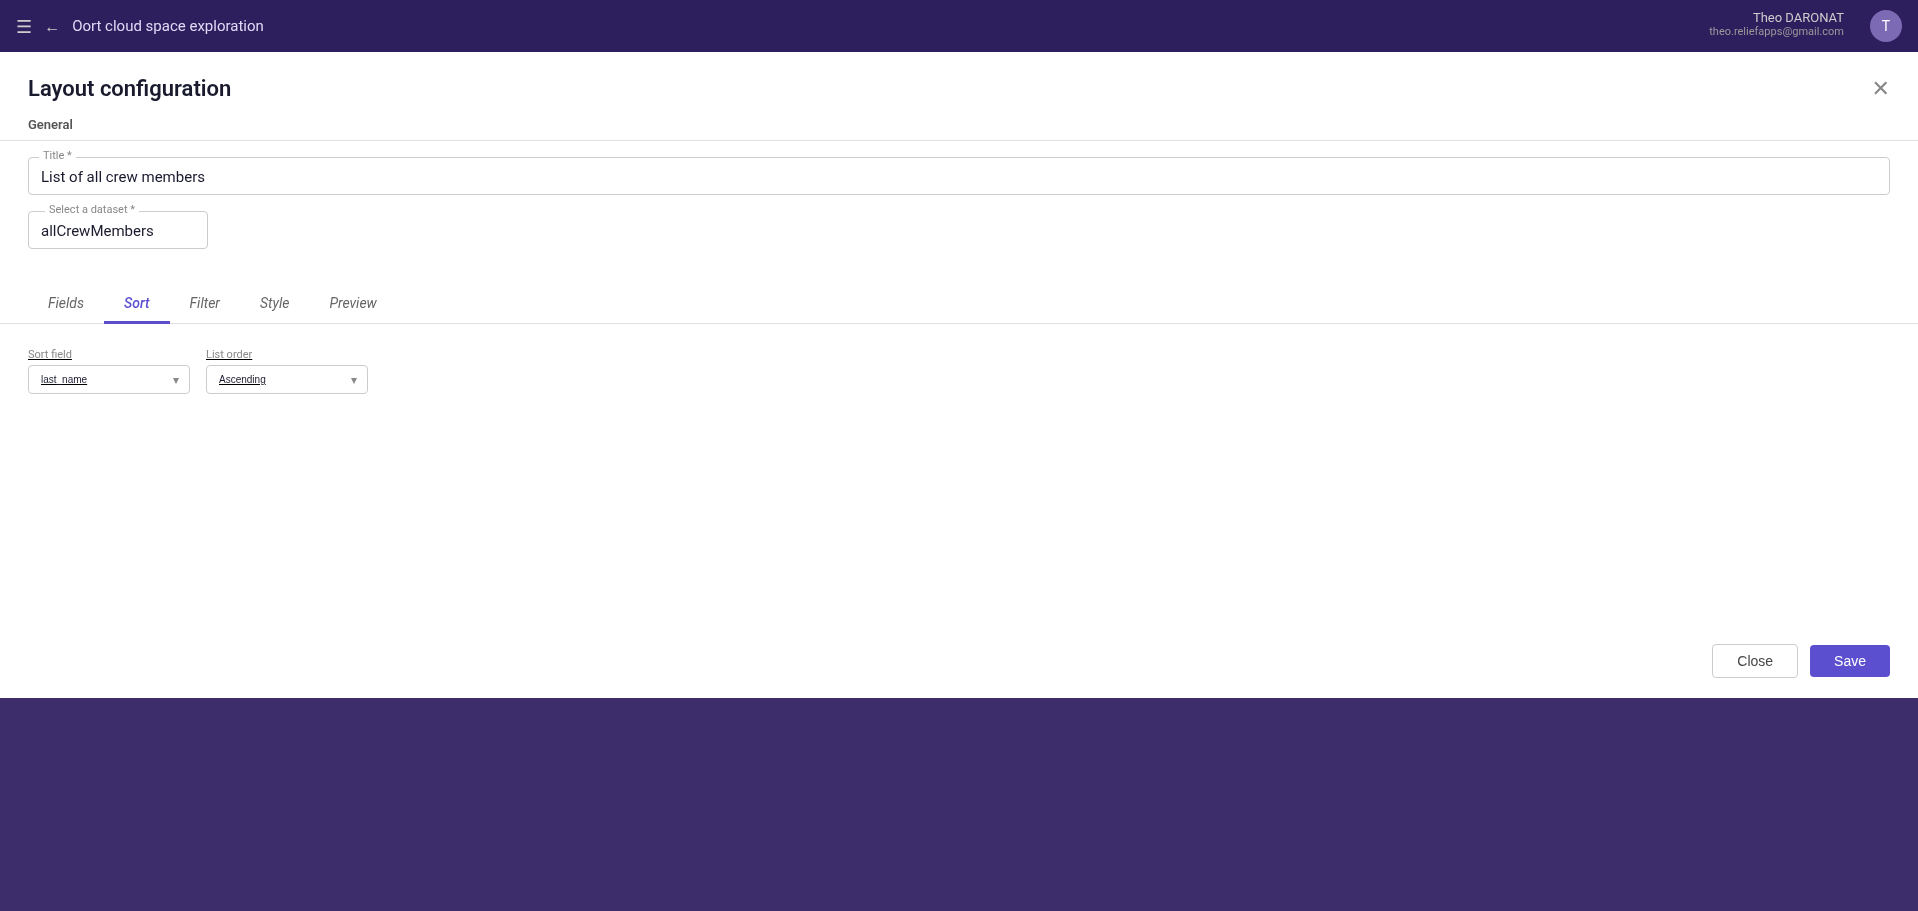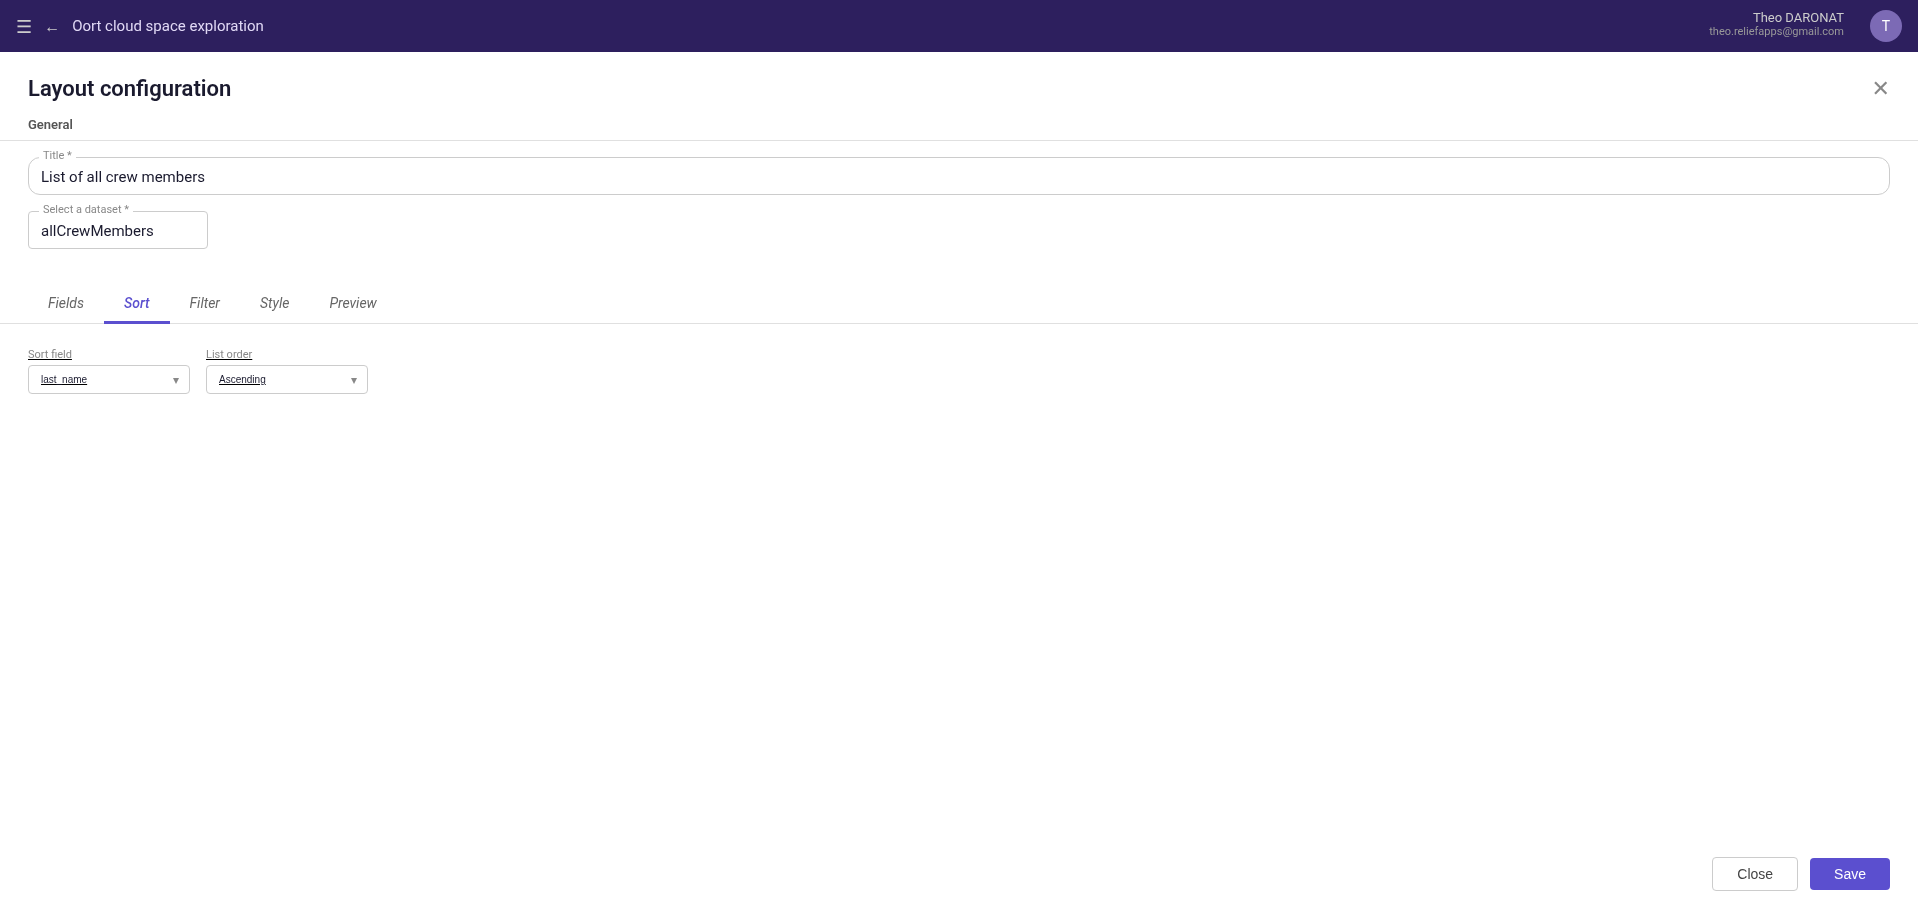--- a/index.html
+++ b/index.html
@@ -65,21 +65,21 @@
       justify-content: center;
       color: white;
       font-size: 14px;
     }
 
     
     .modal-area {
       background: #fff;
       margin: 0;
       width: 1918px;
-      height: 859px;
+      height: 646px;
       position: relative;
       display: flex;
       flex-direction: column;
     }
 
     
     .modal-header {
       padding: 24px 28px 0 28px;
       display: flex;
       align-items: center;
@@ -116,21 +116,21 @@
     }
 
     
     .form-section {
       padding: 16px 28px;
     }
 
     .field-group {
       position: relative;
       border: 1px solid #ccc;
-      border-radius: 12px;
+      border-radius: 4px;
       padding: 6px 12px 8px 12px;
       margin-bottom: 16px;
     }
     .field-label {
       position: absolute;
       top: -9px;
       left: 10px;
       background: #fff;
       padding: 0 4px;
       font-size: 11px;
@@ -146,21 +146,21 @@
       position: relative;
       border: 1px solid #ccc;
       border-radius: 4px;
       padding: 6px 12px 8px 12px;
       display: inline-block;
       min-width: 180px;
     }
     .dataset-label {
       position: absolute;
       top: -9px;
-      left: 10px;
+      left: 16px;
       background: #fff;
       padding: 0 4px;
       font-size: 11px;
       color: #888;
     }
     .dataset-value {
       font-size: 15px;
       color: #1a1a2e;
       padding-top: 4px;
     }

